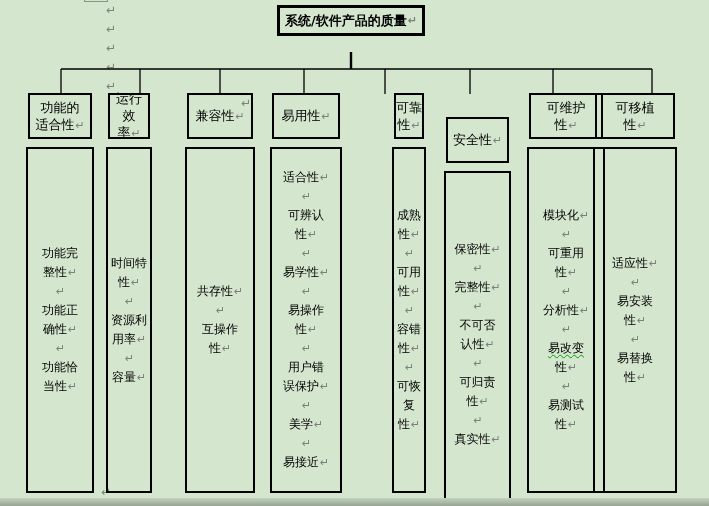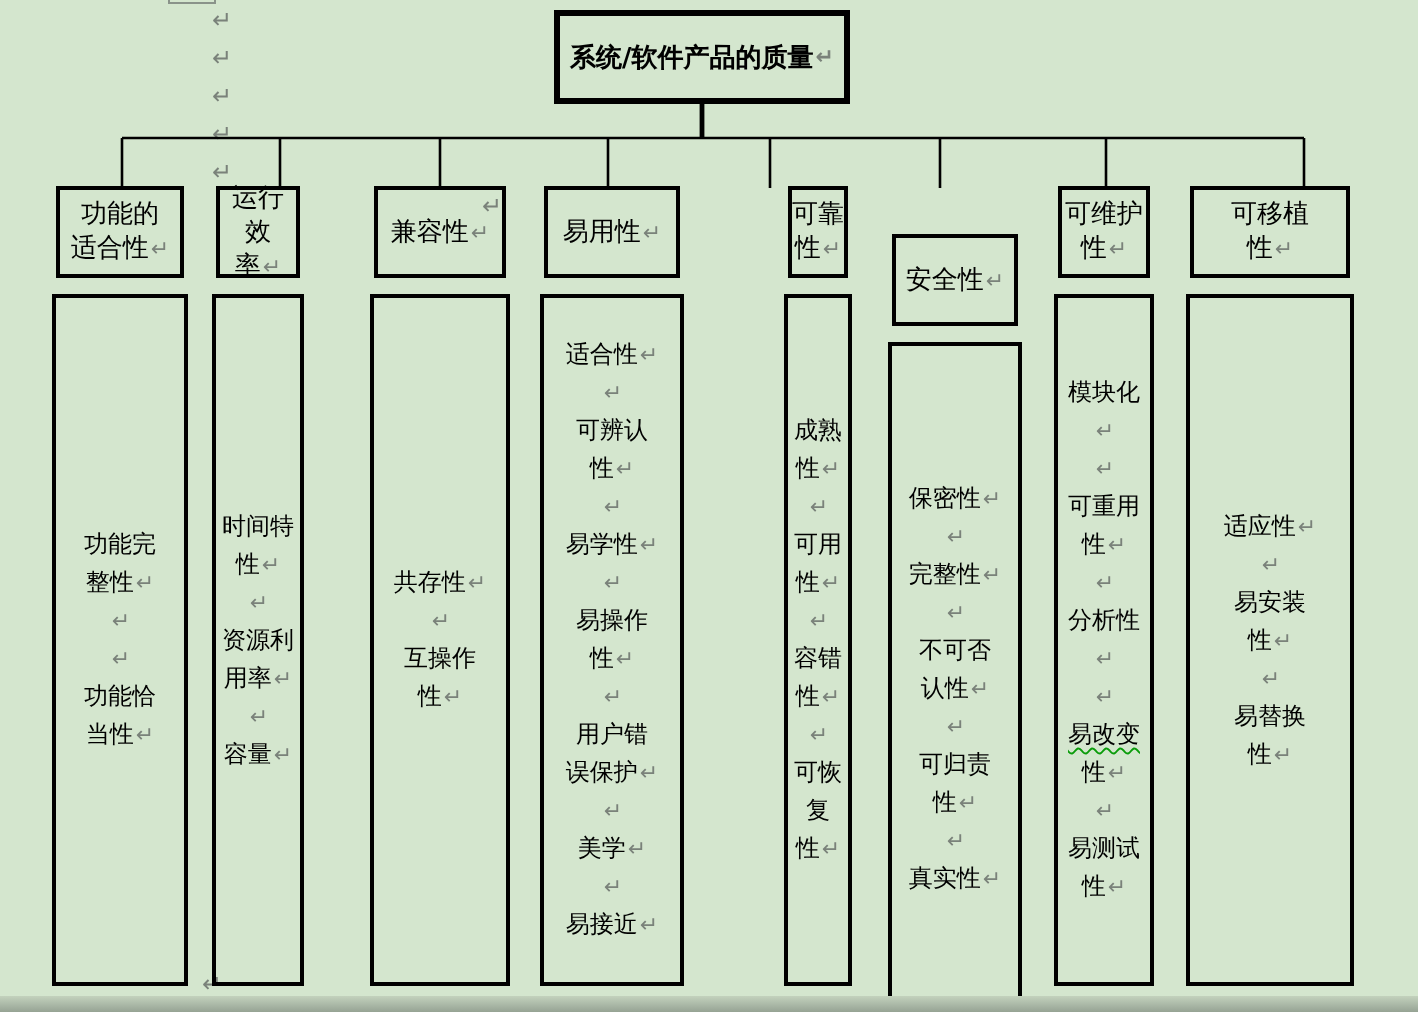--- a/index.html
+++ b/index.html
@@ -5,34 +5,34 @@
   html,body{margin:0;padding:0;background:#888;}
   *{box-sizing:border-box;}
   #page{
     position:relative;width:709px;height:506px;overflow:hidden;
     background:var(--bg,#d4e6ce);
     font-family:"DejaVu Sans","Liberation Sans",sans-serif;
     color:var(--txt,#000);
   }
   
   .title-box{
-    position:absolute;left:277px;top:5px;width:148px;height:47px;
+    position:absolute;left:277px;top:5px;width:148px;height:31px;
     border:3px solid var(--border,#000);
     display:flex;align-items:center;justify-content:center;
     font-size:13px;font-weight:bold;text-align:center;white-space:nowrap;
   }
   
   #connectors{position:absolute;left:0;top:0;pointer-events:none;}
   #connectors line{stroke:var(--border,#000);}
   
   .col{position:absolute;top:93px;}
   .c1{left:26px;width:68px;} .c2{left:106px;width:46px;}
   .c3{left:185px;width:70px;} .c4{left:270px;width:72px;}
   .c5{left:359px;width:67px;padding-left:33px;} .c6{left:444px;width:67px;margin-top:24px;}
-  .c7{left:527px;width:50px;} .c8{left:593px;width:84px;}
+  .c7{left:527px;width:78px;} .c8{left:593px;width:84px;}
   .hdr{
     height:46px;margin:0 2px;border:2px solid var(--border,#000);
     display:flex;align-items:center;justify-content:center;
     font-size:13px;line-height:17px;text-align:center;
   }
   .tall{
     margin-top:8px;height:346px;border:2px solid var(--border,#000);
     display:flex;flex-direction:column;justify-content:center;
     overflow:hidden;
   }
@@ -100,20 +100,21 @@
   </div>
 
   <div id="columns">
       <div class="col c1">
         <div class="hdr">
           <span class="hdr-text">功能的<br>适合性<span class="pilcrow">↵</span></span>
         </div>
         <div class="tall">
           <p class="item">功能完<br>整性<span class="pilcrow">↵</span></p>
           <p class="sep"><span class="pilcrow">↵</span></p>
+          <p class="item">功能正<br>确性<span class="pilcrow">↵</span></p>
           <p class="sep"><span class="pilcrow">↵</span></p>
           <p class="item">功能恰<br>当性<span class="pilcrow">↵</span></p>
         </div>
       </div>
       <div class="col c2">
         <div class="hdr">
           <span class="hdr-text">运行效<br>率<span class="pilcrow">↵</span></span>
         </div>
         <div class="tall">
           <p class="item">时间特<br>性<span class="pilcrow">↵</span></p>

